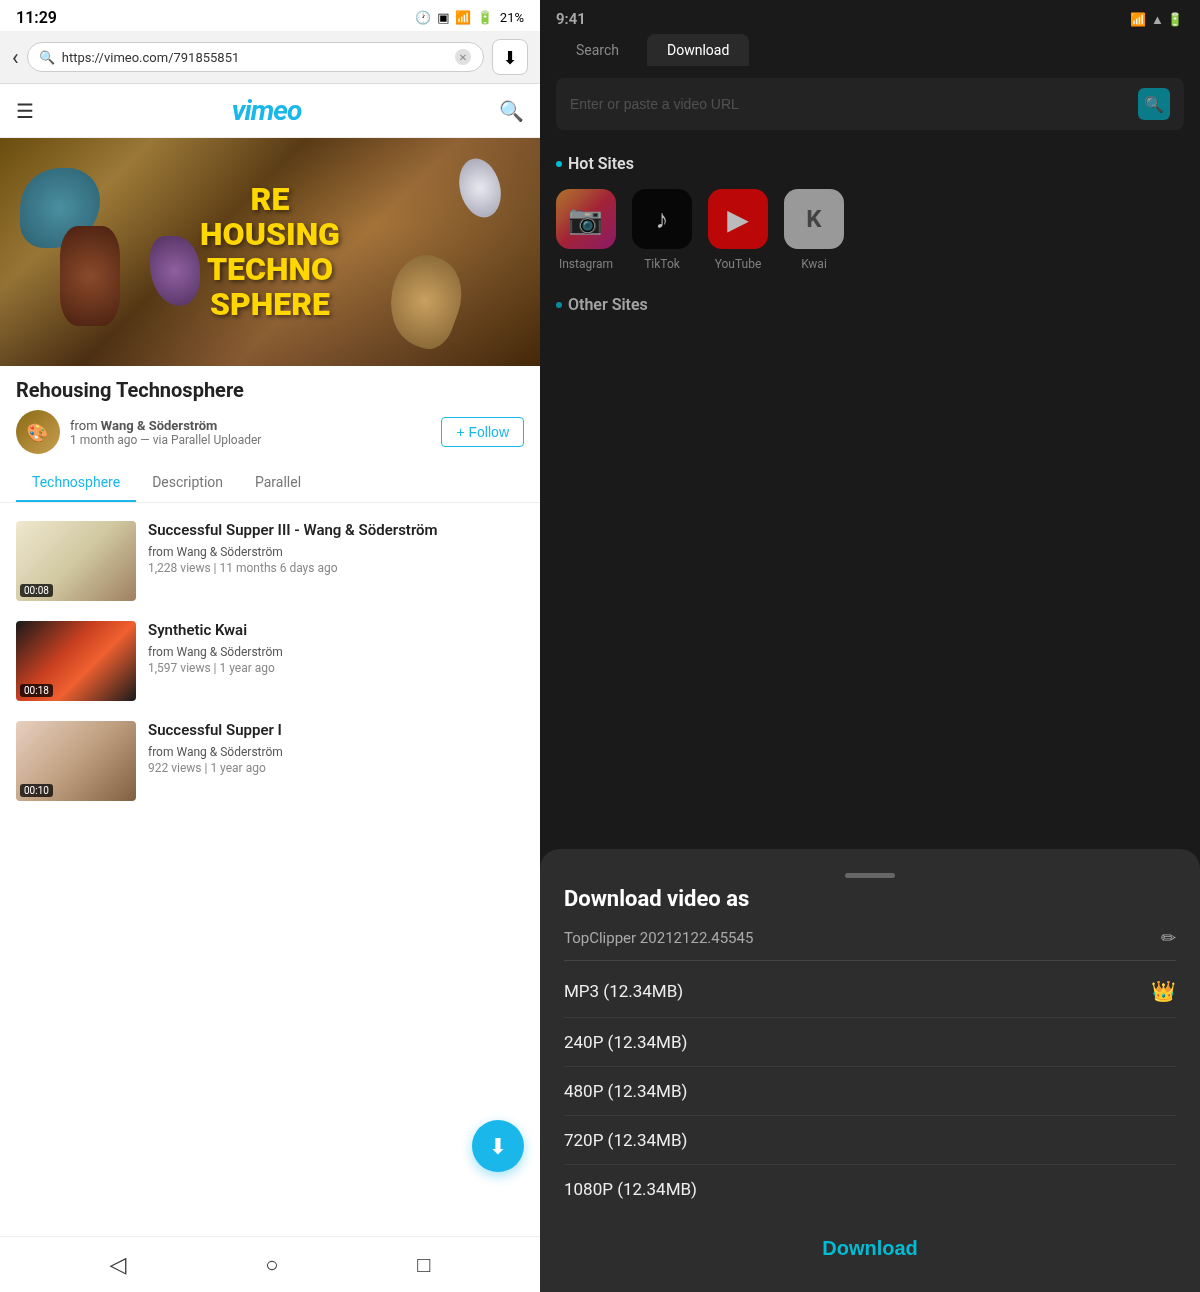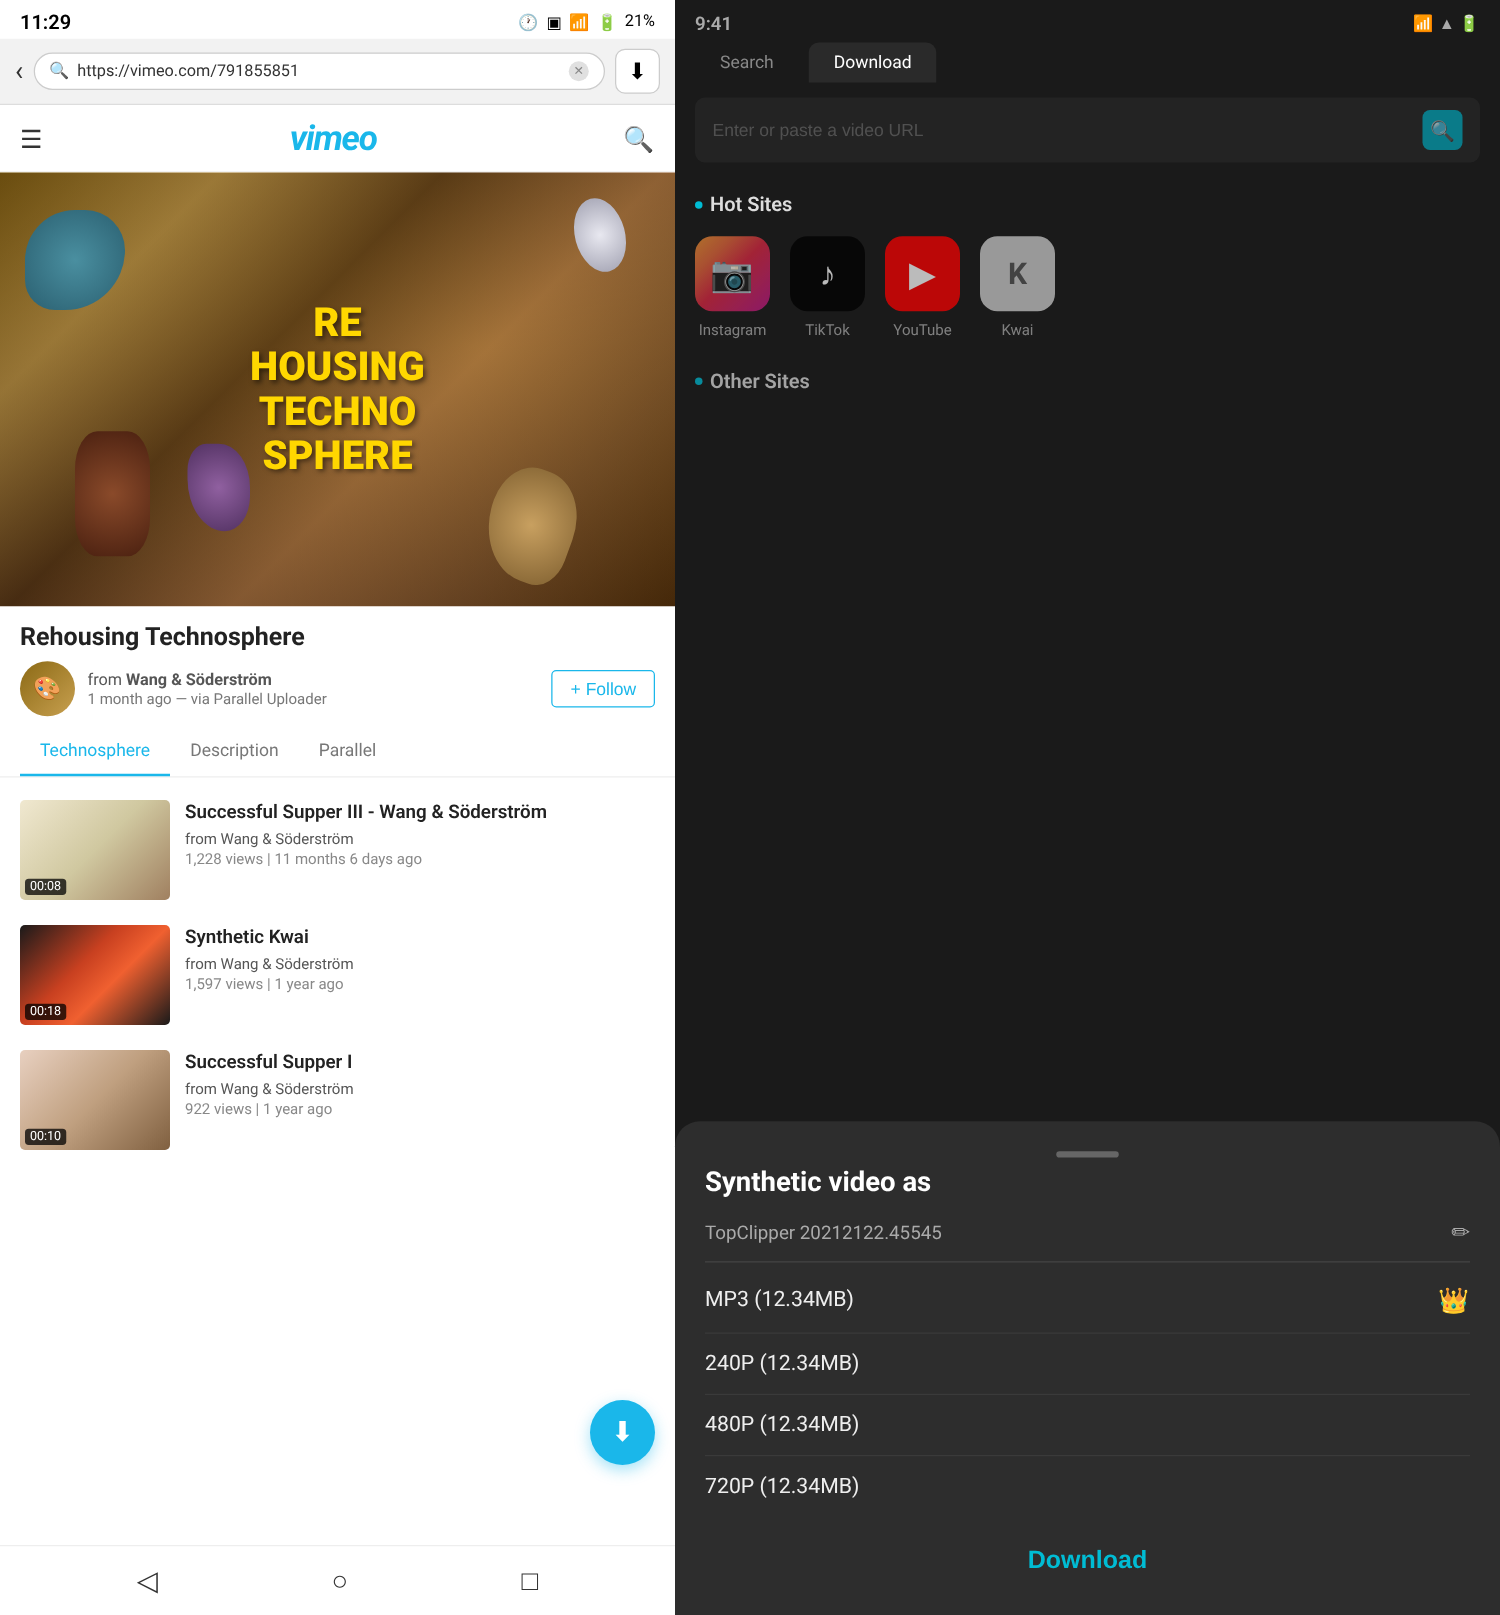--- a/index.html
+++ b/index.html
@@ -120,21 +120,21 @@
       font-style: italic;
       letter-spacing: -1px;
     }
     .search-icon-v {
       font-size: 20px;
       color: #333;
     }
 
     .video-thumbnail {
       width: 100%;
-      height: 347px;
+      height: 228px;
       background: linear-gradient(135deg, #8B6914 0%, #c8a050 20%, #5a3a1a 40%, #b0784a 60%, #7a5030 80%, #4a2a0a 100%);
       display: flex;
       align-items: center;
       justify-content: center;
       position: relative;
       overflow: hidden;
     }
     .video-thumbnail-text {
       text-align: center;
       color: #FFD700;
@@ -731,38 +731,41 @@
       </div>
     </div>
 
     <div class="other-sites-label">
       <span class="section-dot"></span>
       <span>Other Sites</span>
     </div>
 
     <div class="download-sheet">
       <div class="sheet-handle"></div>
-      <div class="sheet-title">Synthetic video as</div>
+      <div class="sheet-title">Download video as</div>
 
       <div class="sheet-filename-row">
         <span class="sheet-filename">TopClipper 20212122.45545</span>
         <span class="sheet-edit-icon">✏</span>
       </div>
 
       <div class="format-option">
         <span class="format-label">MP3 (12.34MB)</span>
         <span class="format-crown">👑</span>
       </div>
       <div class="format-option">
         <span class="format-label">240P (12.34MB)</span>
       </div>
       <div class="format-option">
         <span class="format-label">480P (12.34MB)</span>
       </div>
       <div class="format-option">
         <span class="format-label">720P (12.34MB)</span>
       </div>
+      <div class="format-option">
+        <span class="format-label">1080P (12.34MB)</span>
+      </div>
 
       <button class="download-action-btn">Download</button>
     </div>
 
   </div>
 </div>
 
 </body></html>

